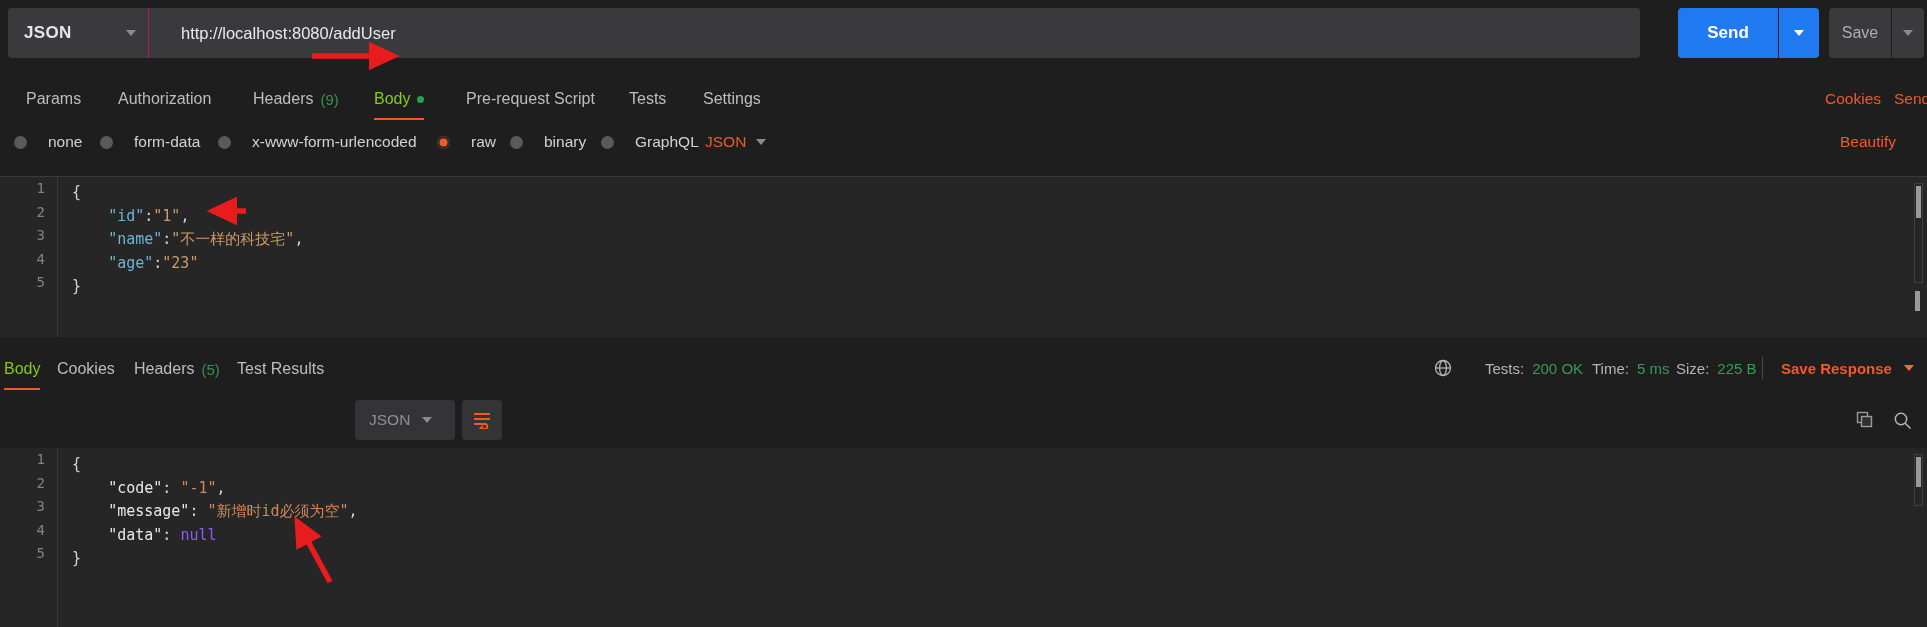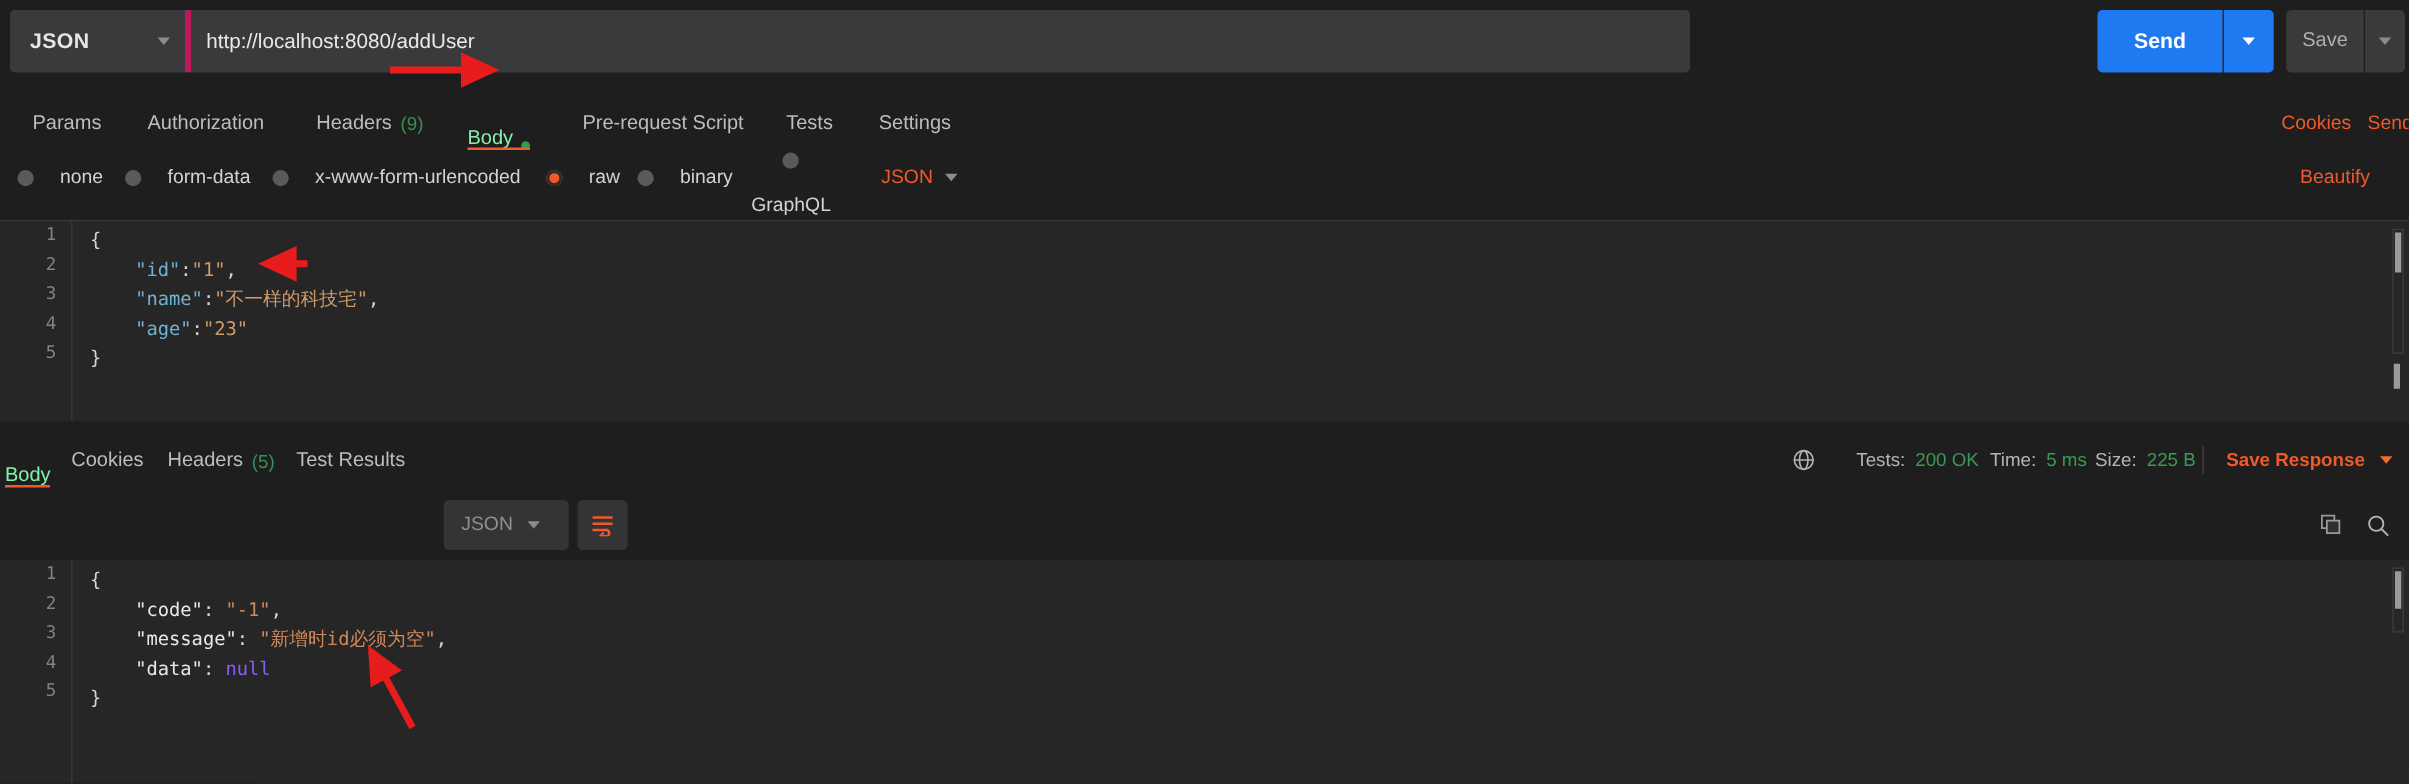--- a/index.html
+++ b/index.html
@@ -19,24 +19,24 @@
     background: #3a3a3c; border-radius: 4px 0 0 4px;
     display: flex; align-items: center; justify-content: space-between;
     padding: 0 12px 0 16px; box-sizing: border-box; cursor: pointer;
   }
   .method-label { color: #e6e6e6; font-size: 17px; font-weight: bold; letter-spacing: .3px; }
   .caret { width: 0; height: 0; border-left: 5px solid transparent; border-right: 5px solid transparent;
            border-top: 6px solid #8b8b8d; display: inline-block; }
   .caret.white { border-top-color: #ffffff; }
   .caret.orange { border-top-color: #f26b3a; }
   .url-input {
-    position: absolute; left: 148px; top: 0; width: 1204px; height: 50px;
+    position: absolute; left: 148px; top: 0; width: 1492px; height: 50px;
     background: #3a3a3c; border-radius: 0 4px 4px 0;
-    display: flex; align-items: center; padding-left: 12px; box-sizing: border-box;
-    border-left: 5px solid #be185d;
+    display: flex; align-items: center; padding-left: 32px; box-sizing: border-box;
+    border-left: 1px solid #be185d;
   }
   .url-text { color: #e9e9e9; font-size: 16.5px; }
   .send-btn {
     position: absolute; left: 1678px; top: 0; height: 50px; width: 100px;
     background: #1f79f0; border-radius: 4px 0 0 4px;
     display: flex; align-items: center; justify-content: center; cursor: pointer;
   }
   .send-btn span { color: #fff; font-size: 17px; font-weight: bold; }
   .send-caret-btn {
     position: absolute; left: 1779px; top: 0; height: 50px; width: 40px;
@@ -54,21 +54,21 @@
     background: #3a3a3c; border-radius: 0 4px 4px 0;
     display: flex; align-items: center; justify-content: center; cursor: pointer;
   }
 
   
   .req-tabs { position: absolute; left: 0; top: 78px; width: 1927px; height: 42px; margin-left: 16px; }
   .tab {
     position: absolute; top: 0; height: 42px; display: flex; align-items: center;
     gap: 7px; cursor: pointer; color: #bdbdbd; font-size: 16px; white-space: nowrap;
   }
-  .tab.active { color: #86efac; align-items: flex-end; }
+  .tab.active { color: #84cc16; }
   .tab .count { color: #3a8f51; font-size: 15px; }
   .tab .underline {
     position: absolute; left: 0; right: 0; bottom: 0; height: 2.5px; background: #f05a28;
   }
   .green-dot { width: 7px; height: 7px; border-radius: 50%; background: #2aa04d; display: inline-block; }
   .link-orange { color: #f05a28; font-size: 15.5px; cursor: pointer; }
 
   
   .bodytype-row { position: absolute; left: 0; top: 122px; width: 1927px; height: 40px; }
   .radio-item { position: absolute; top: 0; height: 40px; display: flex; align-items: center; gap: 21px; cursor: pointer; }
@@ -209,21 +209,21 @@
       <span class="radio-label">x-www-form-urlencoded</span>
     </div>
     <div class="radio-item" style="left:437px;">
       <span class="radio sel"></span>
       <span class="radio-label">raw</span>
     </div>
     <div class="radio-item" style="left:510px;">
       <span class="radio"></span>
       <span class="radio-label">binary</span>
     </div>
-    <div class="radio-item" style="left:601px;flex-direction:column;">
+    <div class="radio-item" style="left:601px;">
       <span class="radio"></span>
       <span class="radio-label">GraphQL</span>
     </div>
     <div class="json-drop" style="left:705px;">
       <span>JSON</span>
       <span class="caret"></span>
     </div>
     <div class="json-drop" style="left:1840px;">
       <span>Beautify</span>
     </div>

